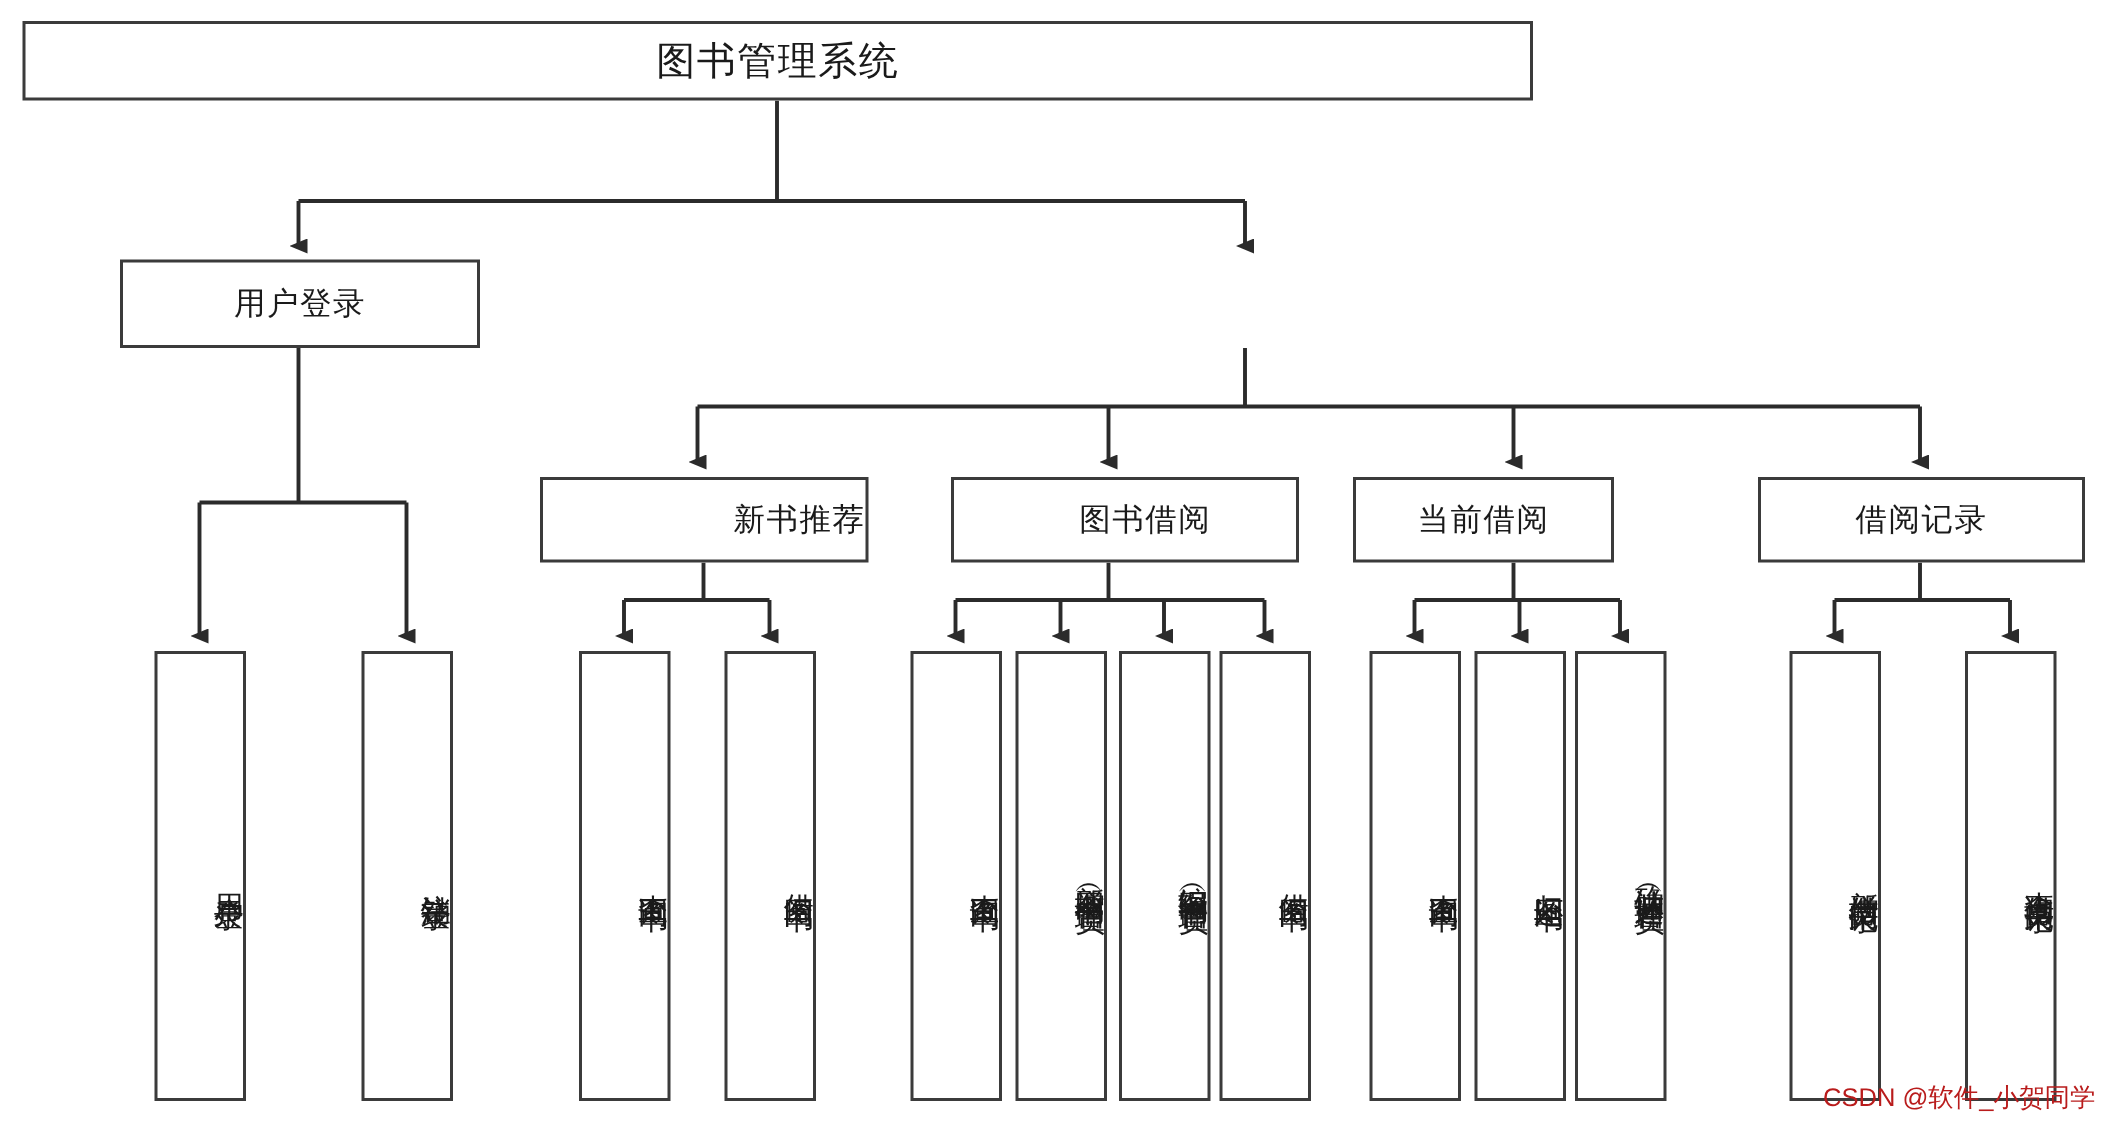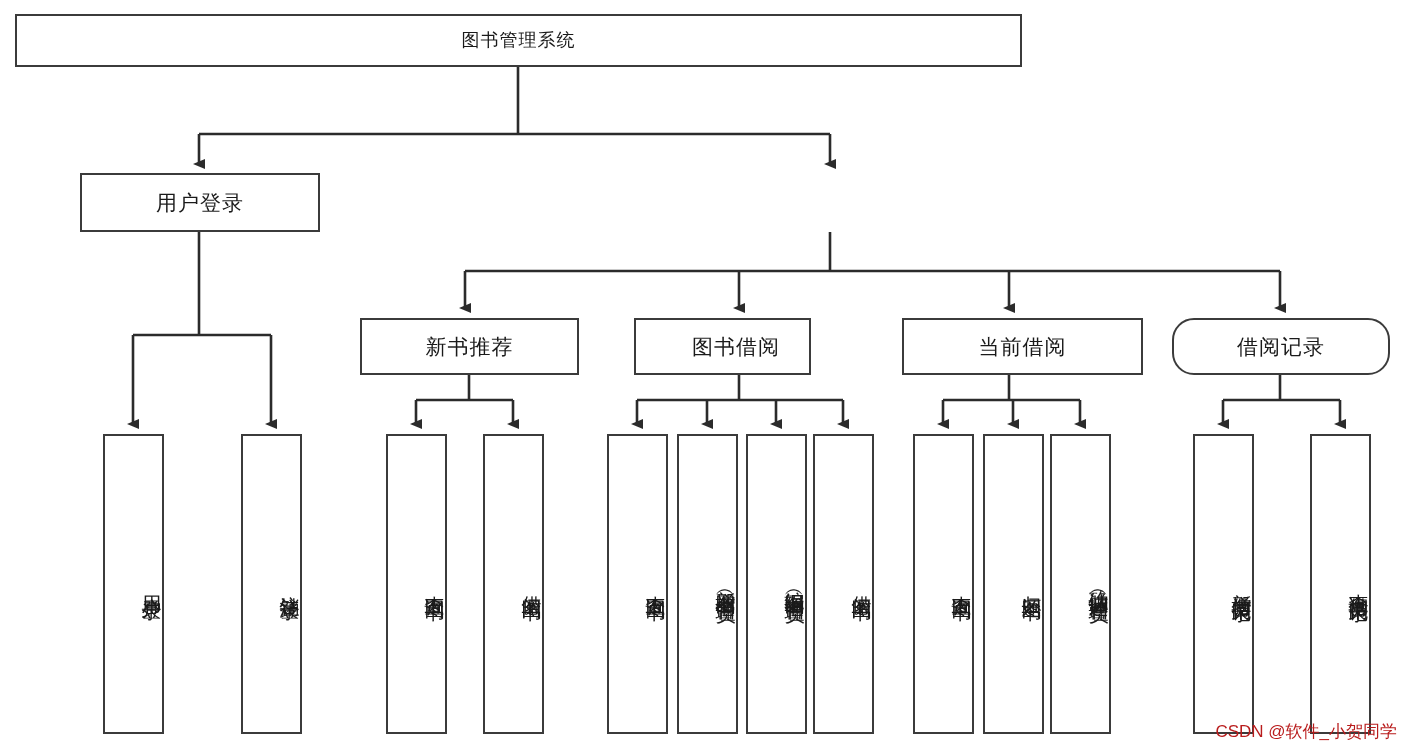--- a/index.html
+++ b/index.html
@@ -37,21 +37,21 @@
     color: #1a1a1a;
     z-index: 2;
   }
   .node.h {
     font-size: 21px;
     letter-spacing: 1px;
     line-height: 1.2;
     white-space: nowrap;
   }
   .node.root {
-    font-size: 18px;
+    font-size: 26px;
   }
   .node.v {
     font-size: 20px;
     writing-mode: vertical-rl;
     text-orientation: upright;
     letter-spacing: 2px;
     line-height: 1.05;
     padding-top: 6px;
     padding-bottom: 6px;
     align-items: flex-start;
@@ -131,30 +131,30 @@
   </svg>
 
   <div class="node h root" style="left:15px; top:14px; width:1007px; height:53px;">
     <span>图书管理系统</span>
   </div>
 
   <div class="node h" style="left:80px; top:173px; width:240px; height:59px;">
     <span>用户登录</span>
   </div>
 
-  <div class="node h" style="left:360px; top:318px; width:219px; height:57px;">
+  <div class="node h" style="left:360px; top:318px; width:219px; height:57px;justify-content:flex-end;">
     <span>新书推荐</span>
   </div>
-  <div class="node h" style="left:634px; top:318px; width:177px; height:57px;padding-left:27px;">
+  <div class="node h" style="left:634px; top:318px; width:232px; height:57px;padding-left:27px;">
     <span>图书借阅</span>
   </div>
-  <div class="node h" style="left:902px; top:318px; width:241px; height:57px;text-align:right;">
+  <div class="node h" style="left:902px; top:318px; width:174px; height:57px;text-align:right;">
     <span>当前借阅</span>
   </div>
-  <div class="node h" style="left:1172px; top:318px; width:218px; height:57px;border-radius:22px;">
+  <div class="node h" style="left:1172px; top:318px; width:218px; height:57px;">
     <span>借阅记录</span>
   </div>
 
   <div class="node v" style="left:103px; top:434px; width:61px; height:300px;">
     <span>用户登录</span>
   </div>
   <div class="node v" style="left:241px; top:434px; width:61px; height:300px;">
     <span>注销登录</span>
   </div>
 

